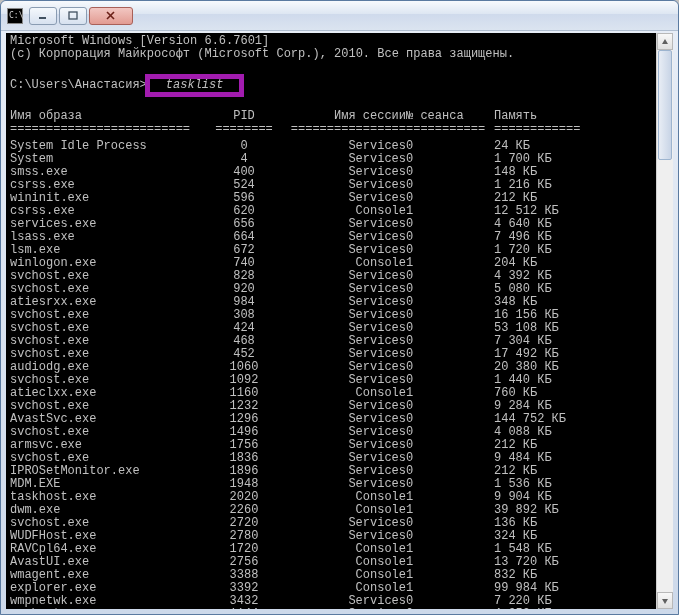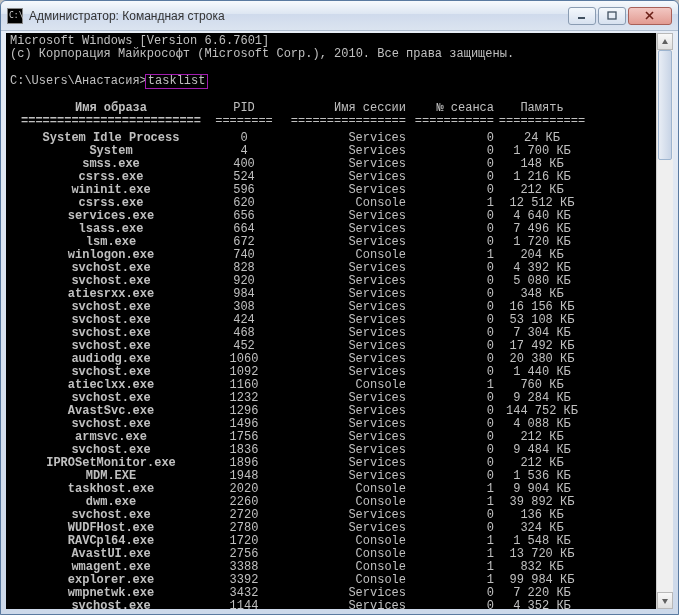--- a/index.html
+++ b/index.html
@@ -117,46 +117,46 @@
       top: 0;
       left: 1px;
       right: 1px;
       height: 110px;
       background: linear-gradient(to right, #e8edf5, #c8d4e6);
       border: 1px solid #9db4cf;
       border-radius: 2px;
       cursor: pointer;
     }
     .highlight-box {
-      border: 1px solid #a21caf;
+      border: 5px solid #a21caf;
       display: inline-block;
-      padding: 0 2px;
+      padding: 0 16px;
       margin-left: -2px;
+      font-style: italic;
     }
     .header-row, .data-row {
       display: block;
     }
-    .col-name { display: inline-block; width: 202px; text-align: center; font-weight: bold; }
+    .col-name { display: inline-block; width: 202px; text-align: left; }
     .col-pid  { display: inline-block; width: 64px;  text-align: center; }
     .col-sess { display: inline-block; width: 130px; text-align: right; padding-left: 8px;}
-    .col-snum { display: inline-block; width: 88px;  text-align: right; }
-    .col-mem  { display: inline-block; width: 96px;  text-align: center; }
+    .col-snum { display: inline-block; width: 88px;  }
+    .col-mem  { display: inline-block; width: 96px;  text-align: left; }
     .sep-row .col-name,
     .sep-row .col-pid,
     .sep-row .col-sess,
     .sep-row .col-snum,
     .sep-row .col-mem { overflow: hidden; }
   </style>
 </head>
 <body>
 
 <div class="window">
   <div class="titlebar">
     <div class="titlebar-icon">C:\</div>
-    <div class="titlebar-text">Администратор: Командная строка</div>
     <div class="win-controls">
       <div class="win-btn">
         <svg width="10" height="10">
             <line x1="1" y1="7" x2="8" y2="7" stroke="#405060" stroke-width="2"></line>
           </svg>
       </div>
       <div class="win-btn">
         <svg width="10" height="10">
             <rect x="1" y="1" width="8" height="7" fill="none" stroke="#405060" stroke-width="1.3"></rect>
           </svg>

